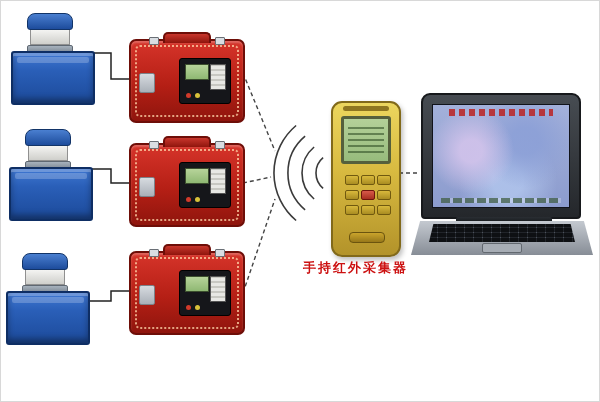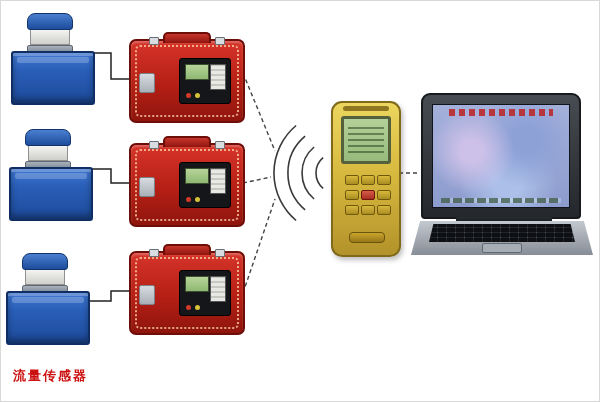--- a/index.html
+++ b/index.html
@@ -172,15 +172,15 @@
       <div class="lap-titlebar"></div>
       <div class="lap-statusbar"></div>
     </div>
   </div>
   <div class="hinge"></div>
   <div class="lap-base">
     <div class="kb"></div>
     <div class="tpad"></div>
   </div>
 
-  <div class="lbl" style="left:12px;top:366px;">流量传感器</div>
+  <div class="lbl" style="left:302px;top:258px;">手持红外采集器</div>
 
 </div>
 
 </body></html>

